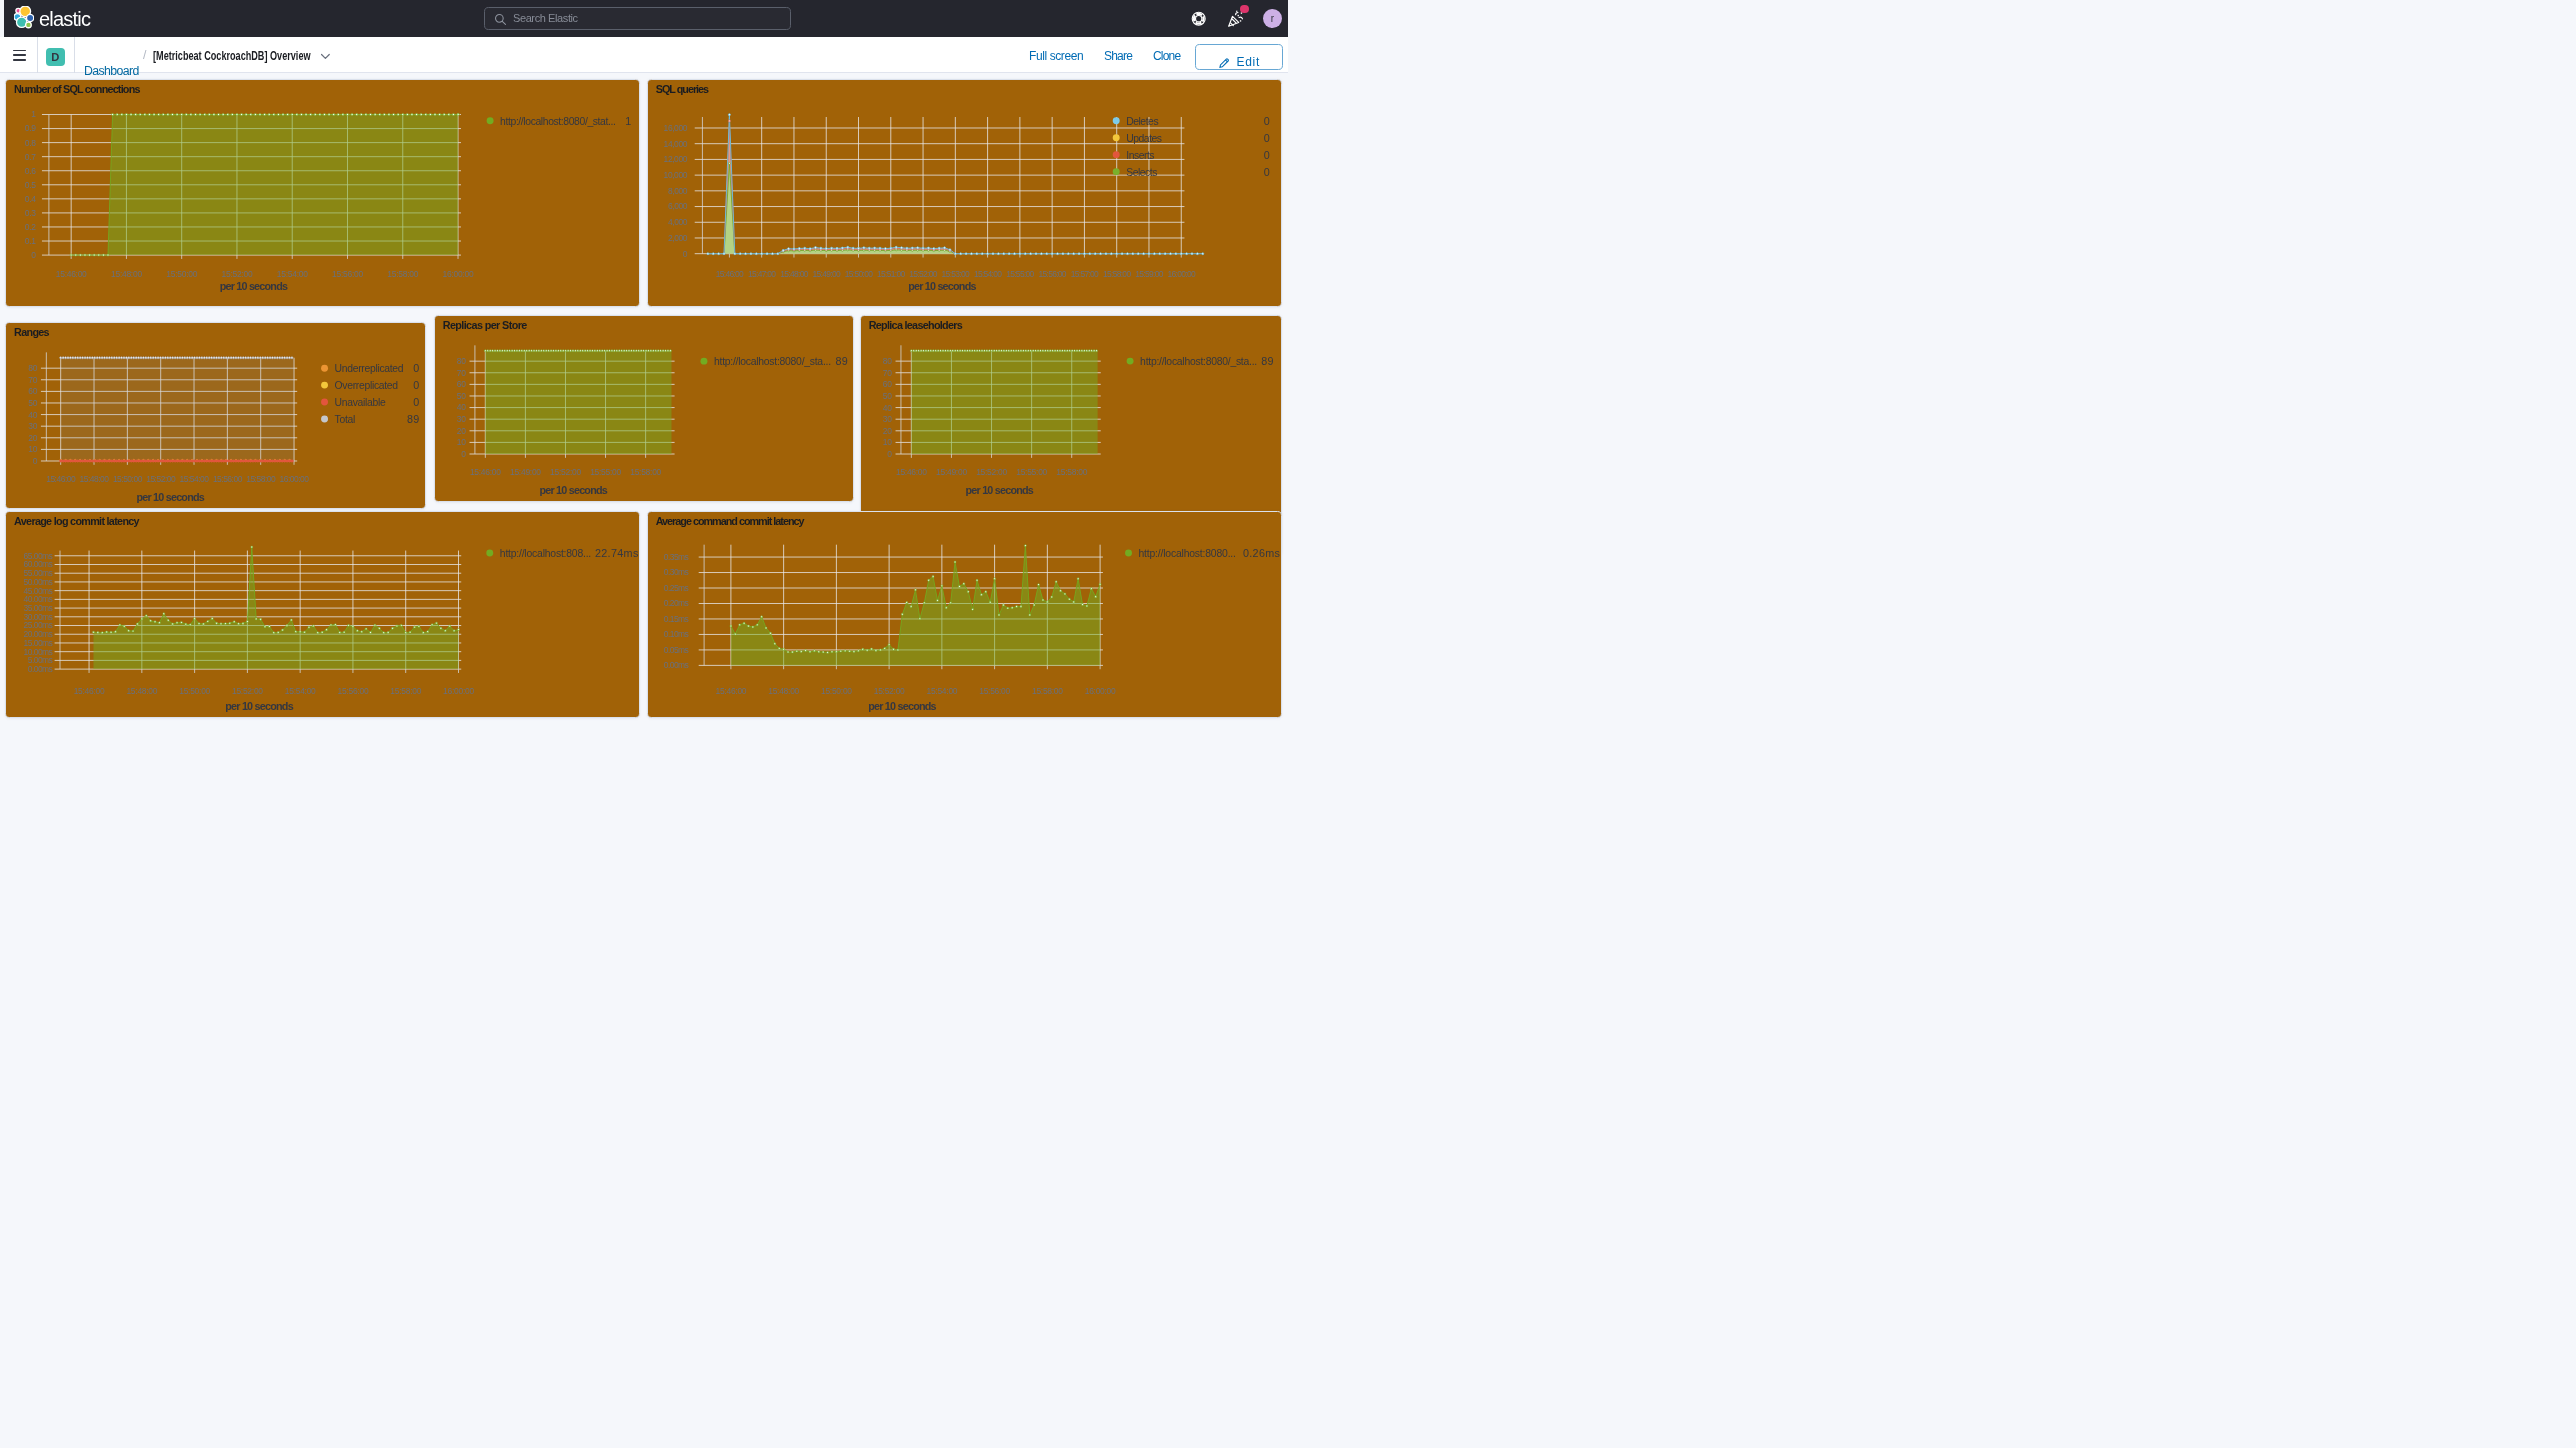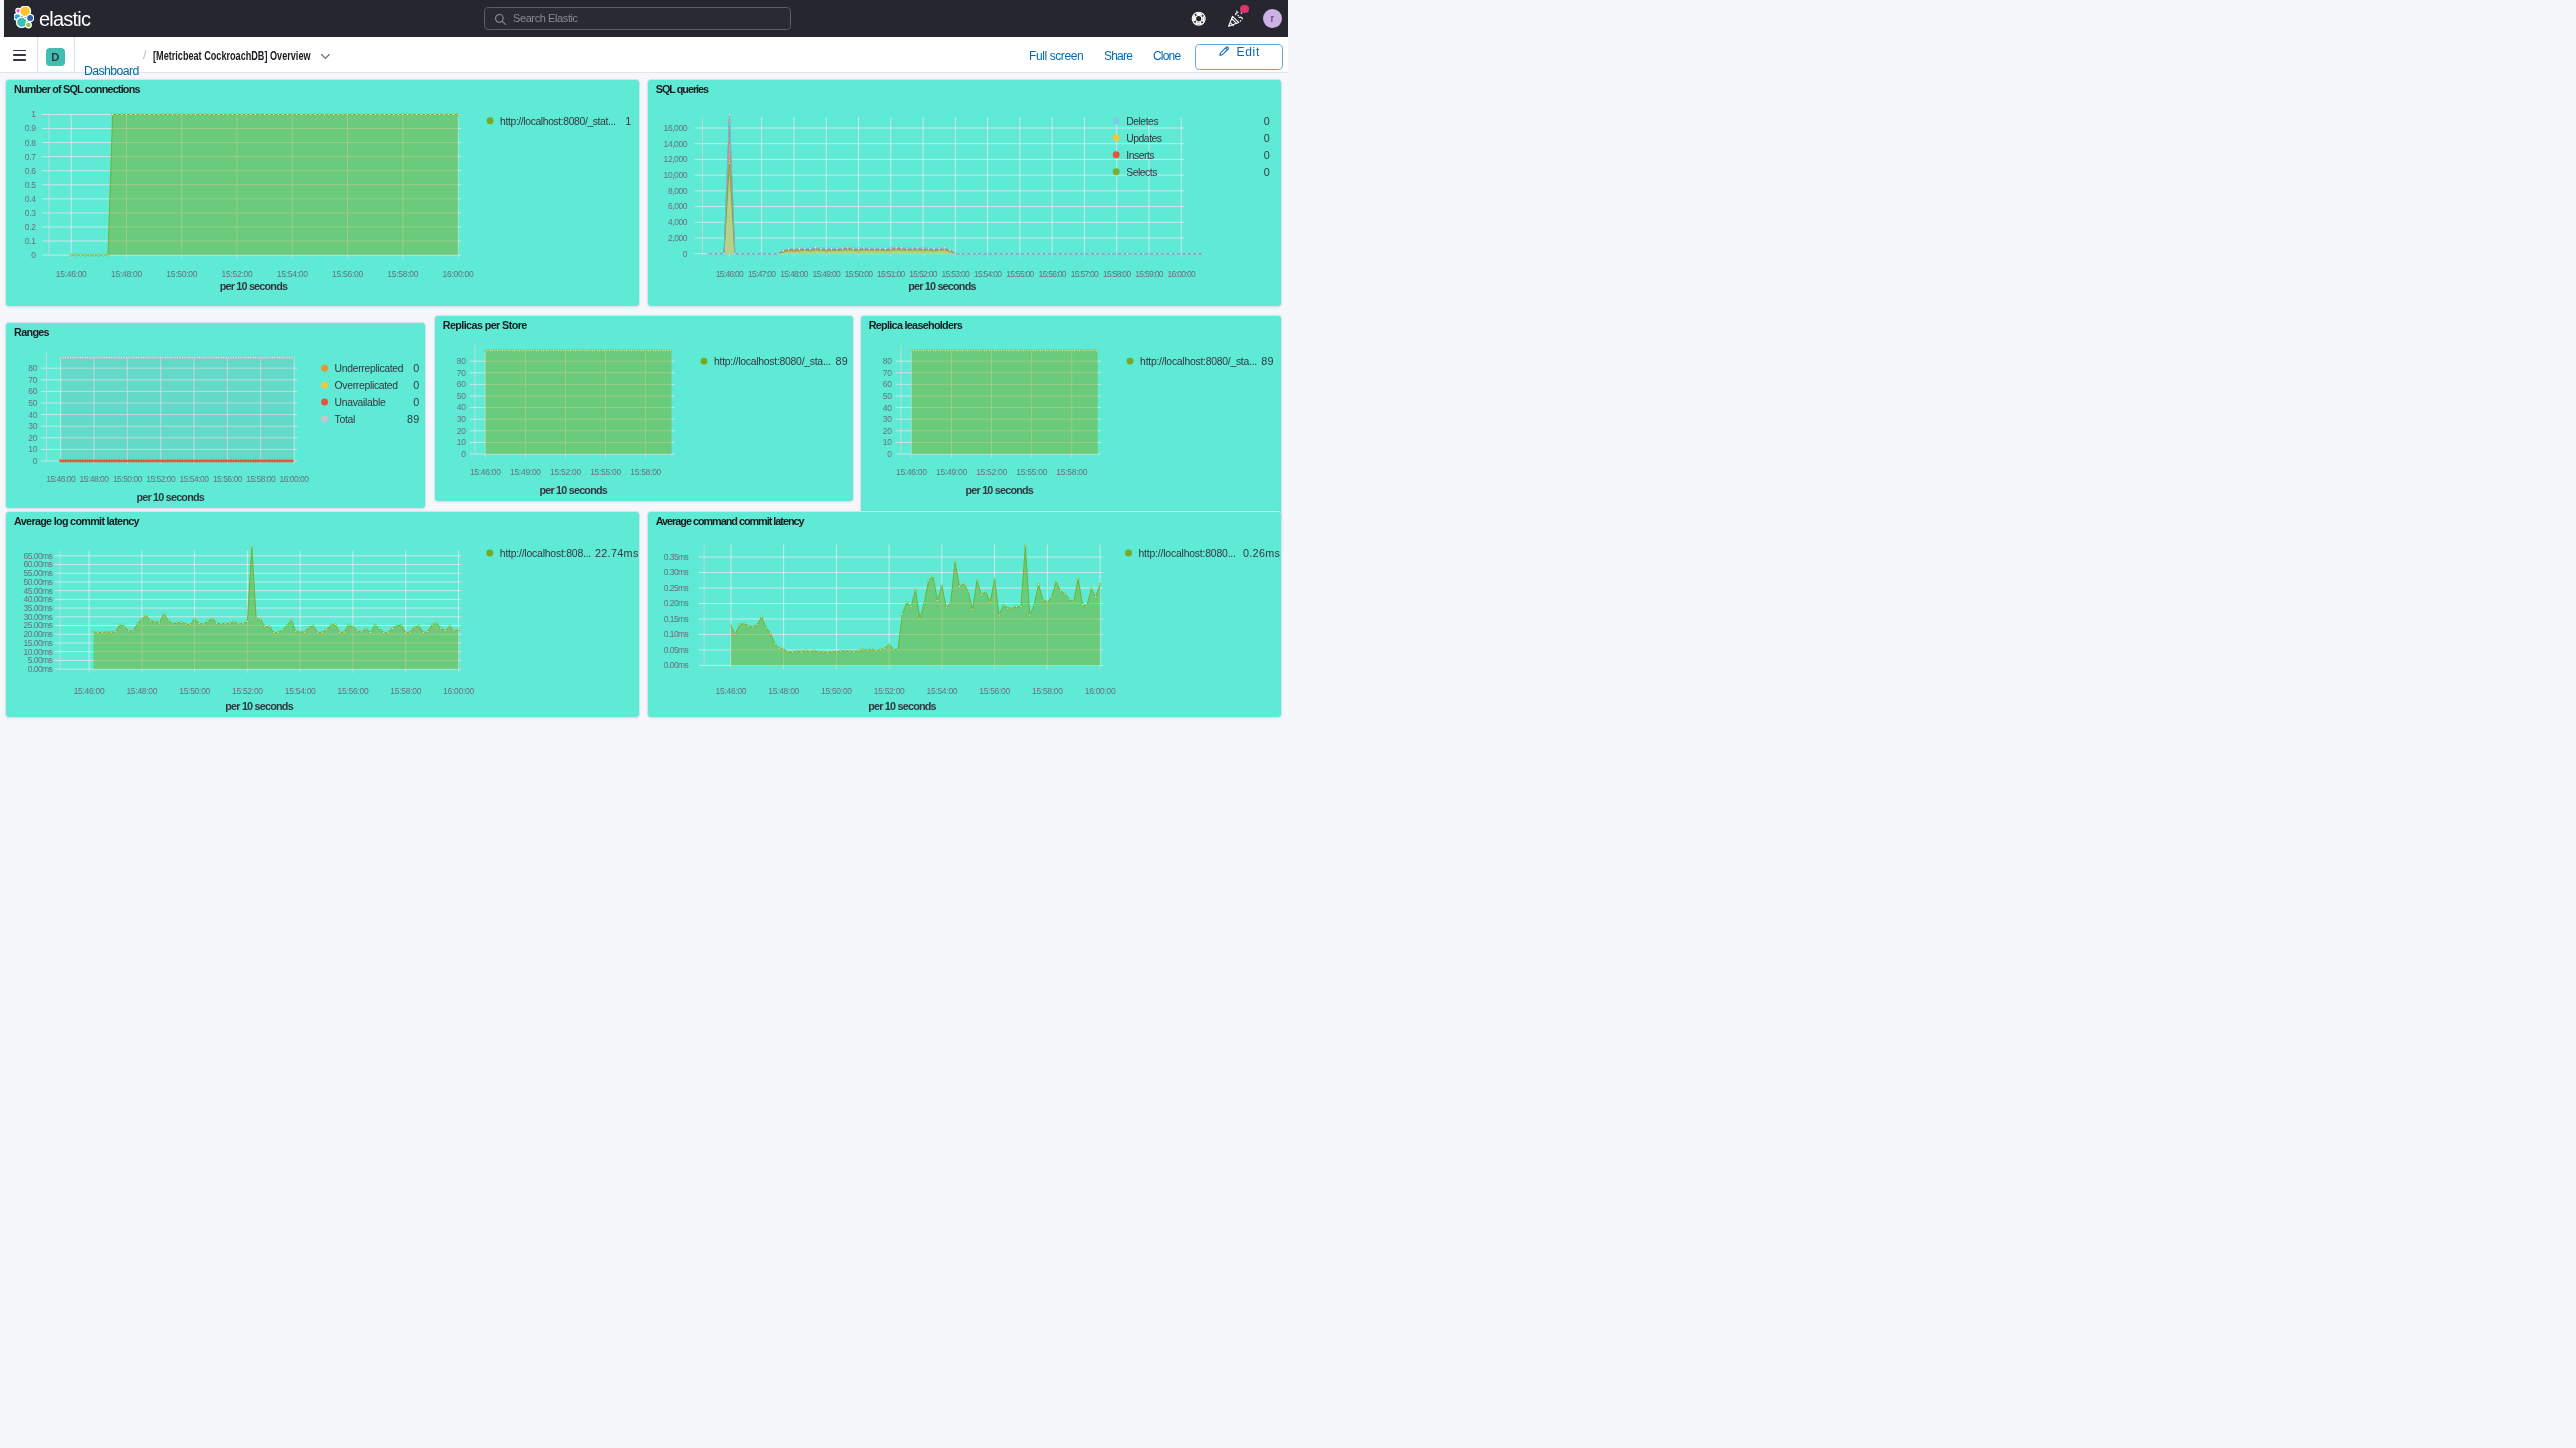--- a/index.html
+++ b/index.html
@@ -10,22 +10,22 @@
 .avatar { position:absolute; left:1259px; top:9px; width:19px; height:19px; border-radius:50%; background:#cdb0e6; color:#343741; font-size:10px; text-align:center; line-height:19px; }
 .pinkdot { position:absolute; left:1236px; top:4.6px; width:8.5px; height:8.5px; border-radius:50%; background:#dd356b; }
 .nav { position:absolute; left:0; top:37px; width:1288px; height:36px; background:#fff; border-bottom:0.8px solid #e0e4ee; }
 .burger div { position:absolute; left:12.7px; width:13px; height:1.7px; background:#343741; border-radius:0.8px; }
 .vsep { position:absolute; top:0; width:0.8px; height:36px; background:#d9dee8; }
 .dbadge { position:absolute; left:46px; top:10.8px; width:18.5px; height:18px; border-radius:3.9px; background:#41beb0; color:#343741; font-weight:700; font-size:11.2px; text-align:center; line-height:18px; }
 .bc1 { position:absolute; left:84px; top:27px; font-size:12.3px; color:#0369a1; letter-spacing:-0.6px; }
 .bcs { position:absolute; left:143px; top:10.8px; font-size:12.3px; color:#b3b9c4; }
 .bc2 { position:absolute; left:153px; top:11.6px; font-size:12.3px; color:#1a1c21; font-weight:700; transform:scaleX(0.7413); transform-origin:left center; }
 .tlink { position:absolute; top:12.3px; font-size:12px; color:#006bb4; }
-.editbtn { position:absolute; left:1195px; top:7.3px; width:88px; height:26px; border:0.8px solid #67a7d4; border-radius:4.6px; color:#006bb4; font-size:12px; letter-spacing:0.7px; display:flex; align-items:flex-start; justify-content:center; }
-.panel { position:absolute; background:#5eead4; border:0.8px solid #dbe1ec; border-radius:4.6px; box-shadow:0 0.8px 2.3px rgba(100,110,130,0.09); overflow:hidden; }
+.editbtn { position:absolute; left:1195px; top:7.3px; width:88px; height:26px; border:0.8px solid #67a7d4; border-radius:4.6px; color:#006bb4; font-size:12px; letter-spacing:0.7px; display:flex; align-items:flex-end; justify-content:center; }
+.panel { position:absolute; background:#a16207; border:0.8px solid #dbe1ec; border-radius:4.6px; box-shadow:0 0.8px 2.3px rgba(100,110,130,0.09); overflow:hidden; }
 .panel svg { position:absolute; left:0; top:0; }
 .ptitle { position:absolute; left:7.7px; top:3.1px; font-size:10.8px; font-weight:700; color:#1a1c21; z-index:2; }
 text { font-family:"Liberation Sans",sans-serif; }
 .tick { font-size:11px; fill:#69707d; letter-spacing:-0.35px; }
 .tickB { font-size:11px; fill:#69707d; letter-spacing:-0.9px; }
 .tickC { font-size:11px; fill:#69707d; letter-spacing:-0.65px; }
 .tickS { font-size:11px; fill:#69707d; letter-spacing:-0.7px; }
 .xtitle { font-size:14px; font-weight:700; fill:#343741; letter-spacing:-1.01px; }
 .leg { font-size:13.5px; fill:#343741; }
 .legv { font-size:14px; fill:#343741; }

